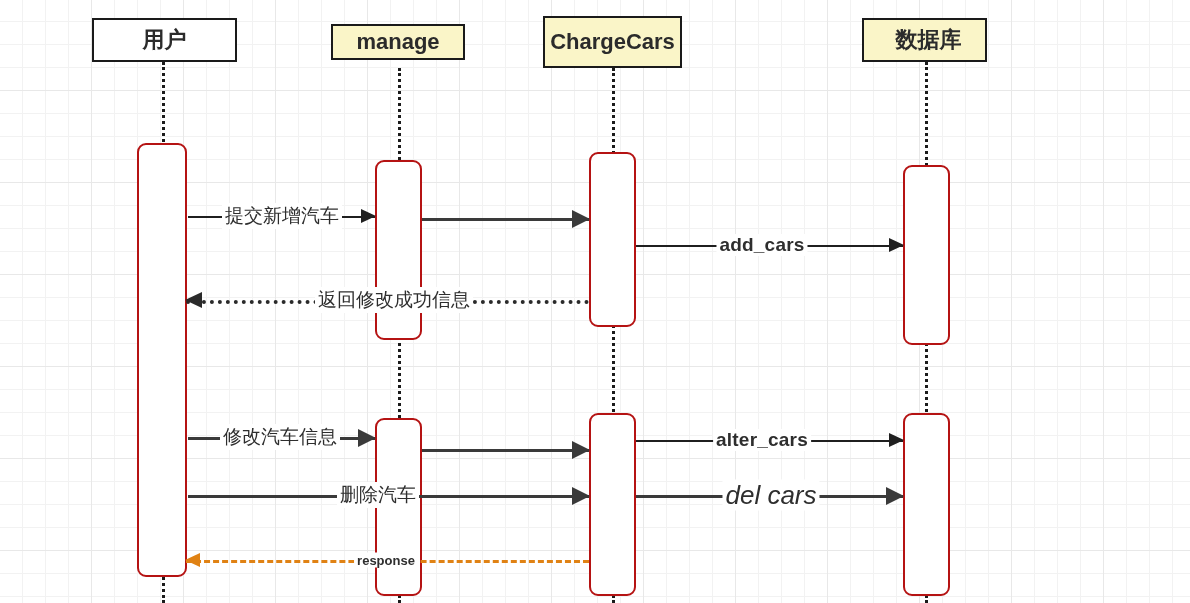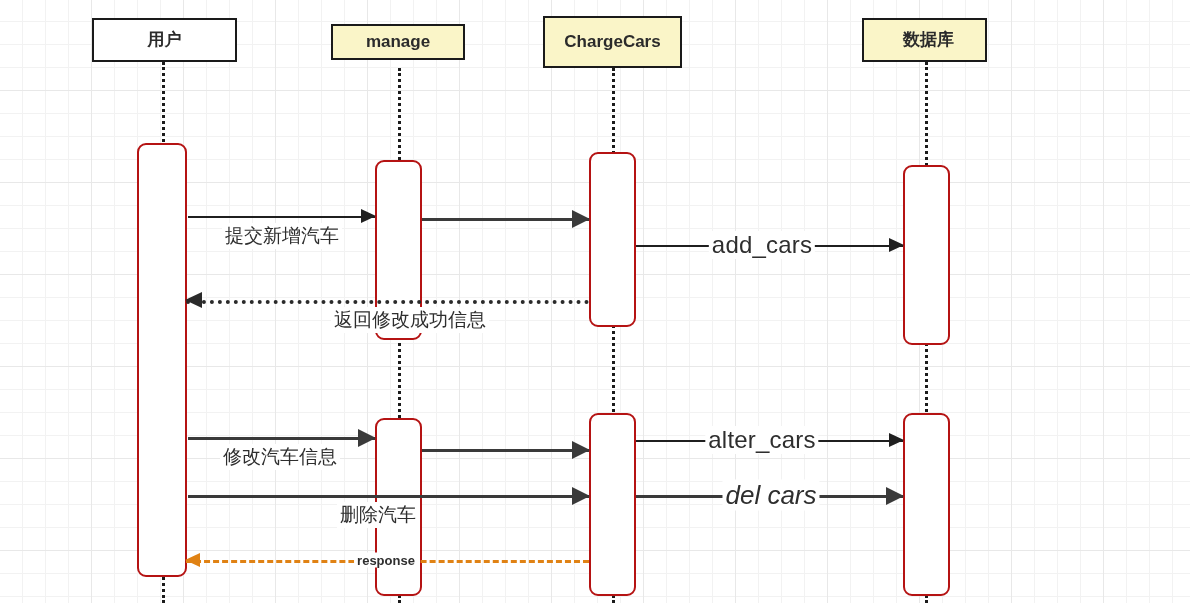--- a/index.html
+++ b/index.html
@@ -32,21 +32,21 @@
   
   .participant {
     position: absolute;
     box-sizing: border-box;
     border: 2px solid #1a1a1a;
     display: flex;
     align-items: center;
     justify-content: center;
     text-align: center;
     font-weight: bold;
-    font-size: 17px;
+    font-size: 22px;
     color: #2b2b2b;
     line-height: 1.12;
     padding: 2px 4px;
     overflow: hidden;
   }
   .participant.plain { background: #ffffff; }
   .participant.tinted { background: #faf5c8; }
 
   
   .lifeline {
@@ -123,29 +123,28 @@
     position: absolute;
     transform: translate(-50%, -50%);
     background: #ffffff;
     padding: 0 3px;
     white-space: nowrap;
     color: #2e2e2e;
   }
   .label.cjk {
     font-size: 19px;
     font-weight: normal;
-    margin-top: 20px;
   }
   .label.cjk-bold {
     font-size: 13px;
     font-weight: bold;
   }
   .label.code-bold {
-    font-size: 24px;
-    font-weight: normal;
+    font-size: 19px;
+    font-weight: bold;
     letter-spacing: 0.2px;
   }
   .label.code-plain {
     font-size: 26px;
     font-weight: normal;
     font-style: italic;
   }
 </style>
 </head>
 <body>
@@ -191,21 +190,21 @@
         <div class="head right"></div>
       </div>
       <div class="msg thin" style="left: 636px; top: 245px; width: 267px;">
         <div class="line"></div>
         <div class="head right thin-head"></div>
         <span class="label code-bold" style="left: 126px; top: 0px;">add_cars</span>
       </div>
       <div class="msg dotted" style="left: 186px; top: 300px; width: 403px;">
         <div class="line"></div>
         <div class="head left"></div>
-        <span class="label cjk" style="left: 224px; top: 0px;">返回修改成功信息</span>
+        <span class="label cjk" style="left: 208px; top: 0px;">返回修改成功信息</span>
       </div>
       <div class="msg solid" style="left: 188px; top: 437px; width: 187px;">
         <div class="line"></div>
         <div class="head right"></div>
         <span class="label cjk" style="left: 92px; top: 0px;">修改汽车信息</span>
       </div>
       <div class="msg solid" style="left: 422px; top: 449px; width: 167px;">
         <div class="line"></div>
         <div class="head right"></div>
       </div>

